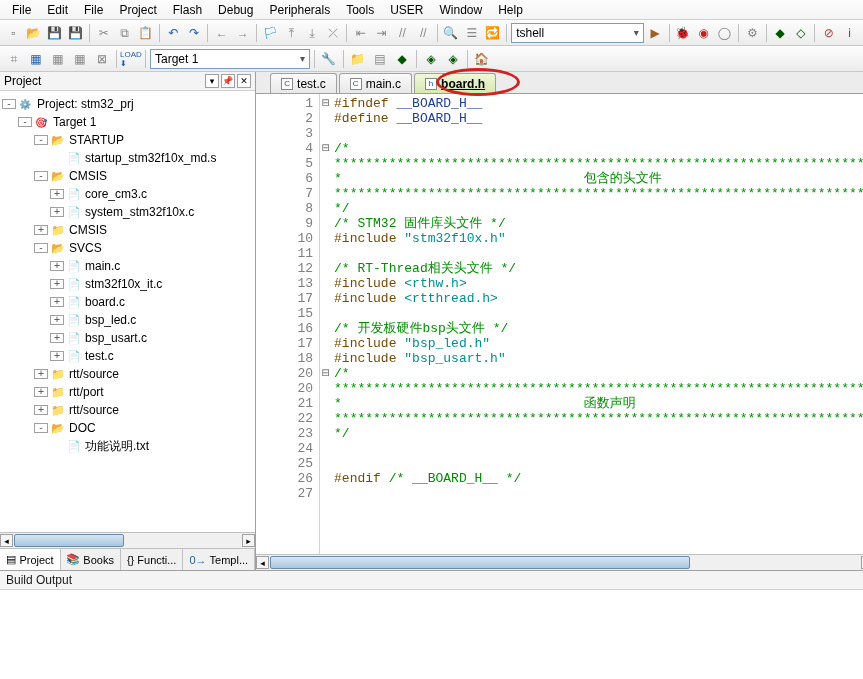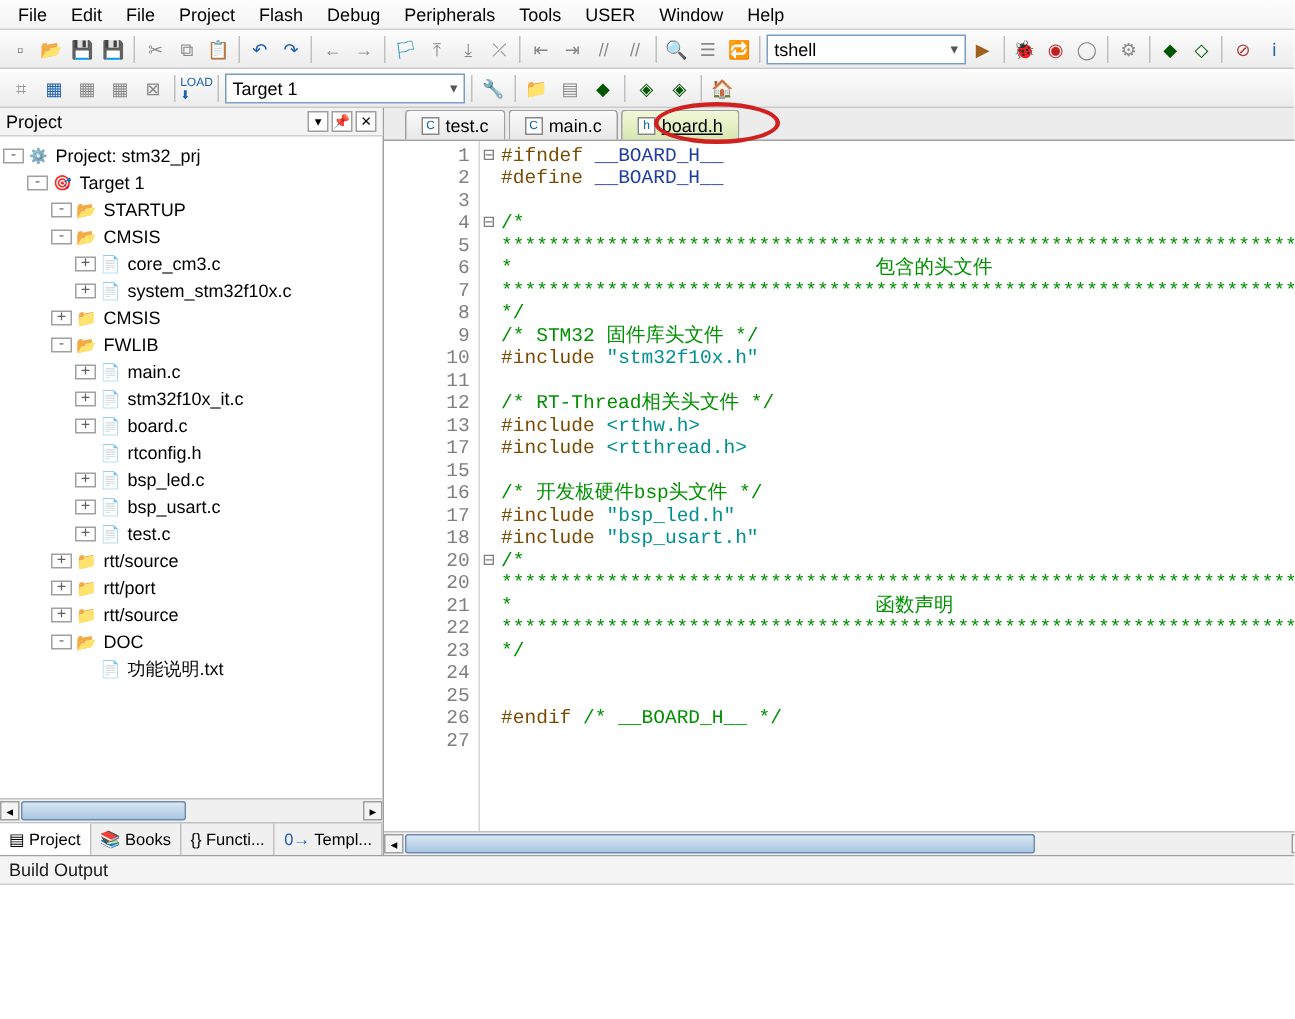--- a/index.html
+++ b/index.html
@@ -167,20 +167,25 @@
         <div class="tree-row indent1">
           <span class="exp">-</span>
           <span class="ticon target"></span>
           <span>Target 1</span>
         </div>
         <div class="tree-row indent2">
           <span class="exp">-</span>
           <span class="ticon folder-open"></span>
           <span>STARTUP</span>
         </div>
+        <div class="tree-row indent3">
+          <span class="noexp"></span>
+          <span class="ticon file-s"></span>
+          <span>startup_stm32f10x_md.s</span>
+        </div>
         <div class="tree-row indent2">
           <span class="exp">-</span>
           <span class="ticon folder-open"></span>
           <span>CMSIS</span>
         </div>
         <div class="tree-row indent3">
           <span class="exp">+</span>
           <span class="ticon file-c"></span>
           <span>core_cm3.c</span>
         </div>
@@ -190,41 +195,36 @@
           <span>system_stm32f10x.c</span>
         </div>
         <div class="tree-row indent2">
           <span class="exp">+</span>
           <span class="ticon folder-closed"></span>
           <span>CMSIS</span>
         </div>
         <div class="tree-row indent2">
           <span class="exp">-</span>
           <span class="ticon folder-open"></span>
-          <span>FWLIB</span>
+          <span>SVCS</span>
         </div>
         <div class="tree-row indent3">
           <span class="exp">+</span>
           <span class="ticon file-c"></span>
           <span>main.c</span>
         </div>
         <div class="tree-row indent3">
           <span class="exp">+</span>
           <span class="ticon file-c"></span>
           <span>stm32f10x_it.c</span>
         </div>
         <div class="tree-row indent3">
           <span class="exp">+</span>
           <span class="ticon file-c"></span>
           <span>board.c</span>
-        </div>
-        <div class="tree-row indent3">
-          <span class="noexp"></span>
-          <span class="ticon file-h"></span>
-          <span>rtconfig.h</span>
         </div>
         <div class="tree-row indent3">
           <span class="exp">+</span>
           <span class="ticon file-c"></span>
           <span>bsp_led.c</span>
         </div>
         <div class="tree-row indent3">
           <span class="exp">+</span>
           <span class="ticon file-c"></span>
           <span>bsp_usart.c</span>
@@ -290,21 +290,21 @@
       <div class="edtab">
           <span class="ftype">C</span>
           <span>test.c</span>
         </div>
       <div class="edtab">
           <span class="ftype">C</span>
           <span>main.c</span>
         </div>
       <div class="edtab active">
           <span class="ftype">h</span>
-          <span style="text-decoration:underline;font-weight:normal">board.h</span>
+          <span style="text-decoration:underline;font-weight:bold">board.h</span>
         </div>
       <div class="highlight-ellipse" style="left:180px; top:-4px; width:84px; height:28px;"></div>
     </div>
     <div class="code-area">
       <div class="gutter" id="gutter">
           <div>1</div>
           <div>2</div>
           <div>3</div>
           <div>4</div>
           <div>5</div>

